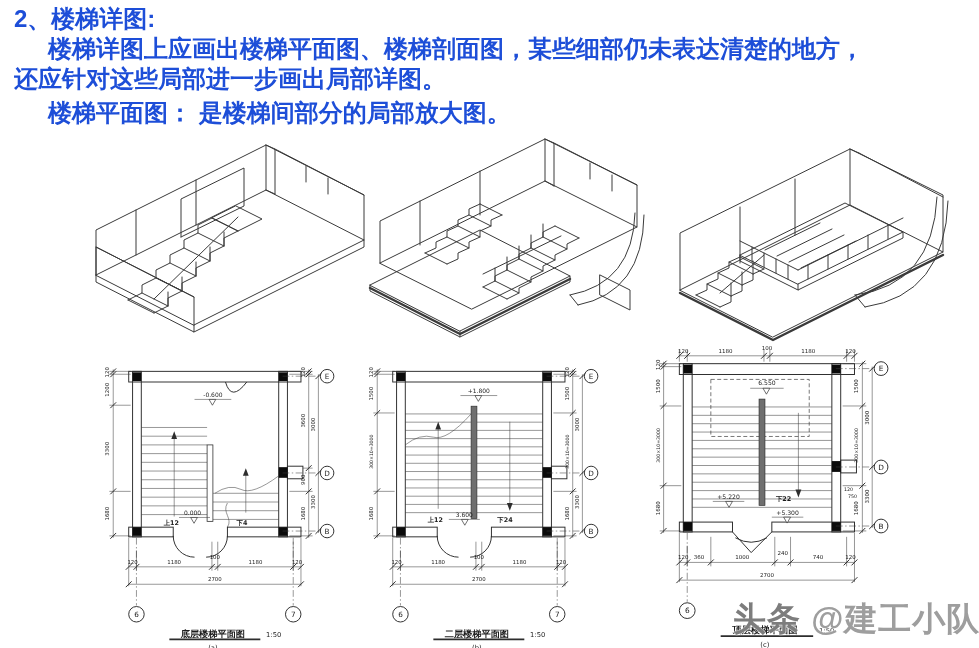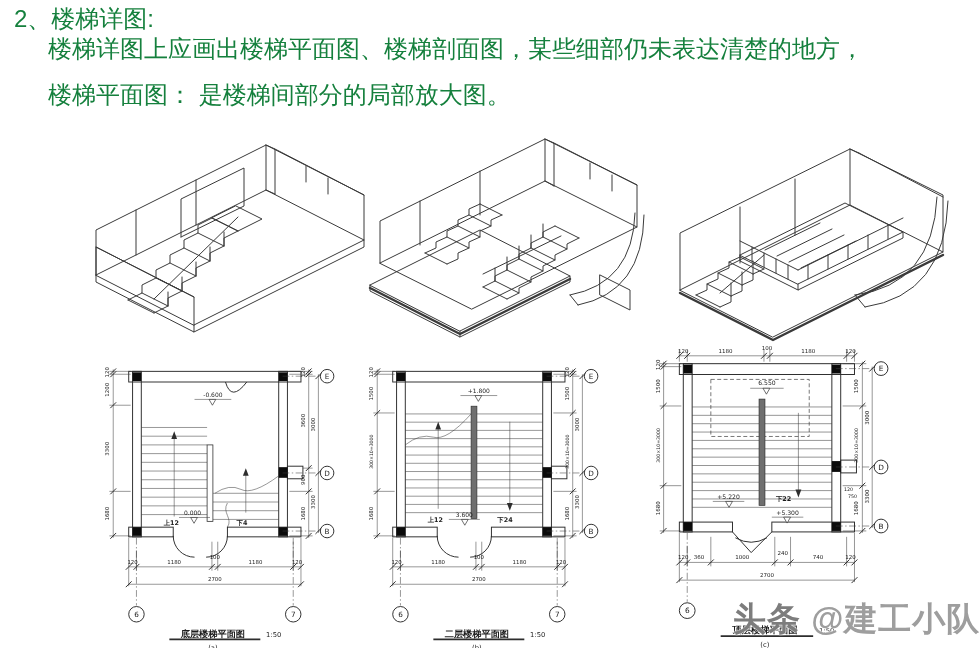--- a/index.html
+++ b/index.html
@@ -1,24 +1,24 @@
 <!DOCTYPE html>
 <html><head>
 <meta charset="utf-8">
 <style>
   html,body{margin:0;padding:0;background:#fff;}
   #page{position:relative;width:979px;height:648px;background:#ffffff;overflow:hidden;
         font-family:"Liberation Sans","DejaVu Sans",sans-serif;color:#000;}
   
   .hdr{position:absolute;left:14px;top:4px;width:962px;}
-  .hline{white-space:nowrap;font-weight:400;color:#15803d;}
+  .hline{white-space:nowrap;font-weight:700;color:#1d4ed8;}
   .h1{font-size:24px;line-height:30px;}
   .hp{font-size:24px;line-height:30px;}
   .ind{padding-left:34px;}
-  .gap{margin-top:16px;}
+  .gap{margin-top:4px;}
   
   .iso,.plan{position:absolute;}
   svg{display:block;}
   svg text{font-family:"DejaVu Sans","Liberation Sans",sans-serif;fill:#1c1c1c;}
   .dt{font-size:5.6px;}
   .dtt{font-size:4.8px;}
   .el{font-size:6.2px;}
   .sl{font-size:6.6px;font-weight:bold;}
   .cap{font-size:9.5px;font-weight:bold;}
   .sc{font-size:7px;}
@@ -43,20 +43,21 @@
   .wm .handle{color:#9e9e9e;}
 </style>
 </head>
 <body>
 
 <div id="page">
 
   <div class="hdr">
     <div class="hline h1">2、楼梯详图:</div>
     <div class="hline hp ind">楼梯详图上应画出楼梯平面图、楼梯剖面图，某些细部仍未表达清楚的地方，</div>
+    <div class="hline hp">还应针对这些局部进一步画出局部详图。</div>
     <div class="hline hp ind gap">楼梯平面图： 是楼梯间部分的局部放大图。</div>
   </div>
 
   <div class="iso" style="left:76px;top:142px;">
     <svg width="300" height="205" viewBox="0 0 300 205">
       <g>
         <path class="isoL" d="M20,133 L190,48 L288,98 L118,183 Z"></path>
         <path class="isoL" d="M20,133 L20,140 L118,190 L118,183 M118,190 L288,105 L288,98"></path>
         <path class="isoL" d="M20,133 L20,88 L190,3 L190,48 M190,3 L199,7 L199,52 M190,48 L199,52"></path>
         <path class="isoL" d="M190,3 L288,53 L288,98 M199,7 L288,53"></path>

